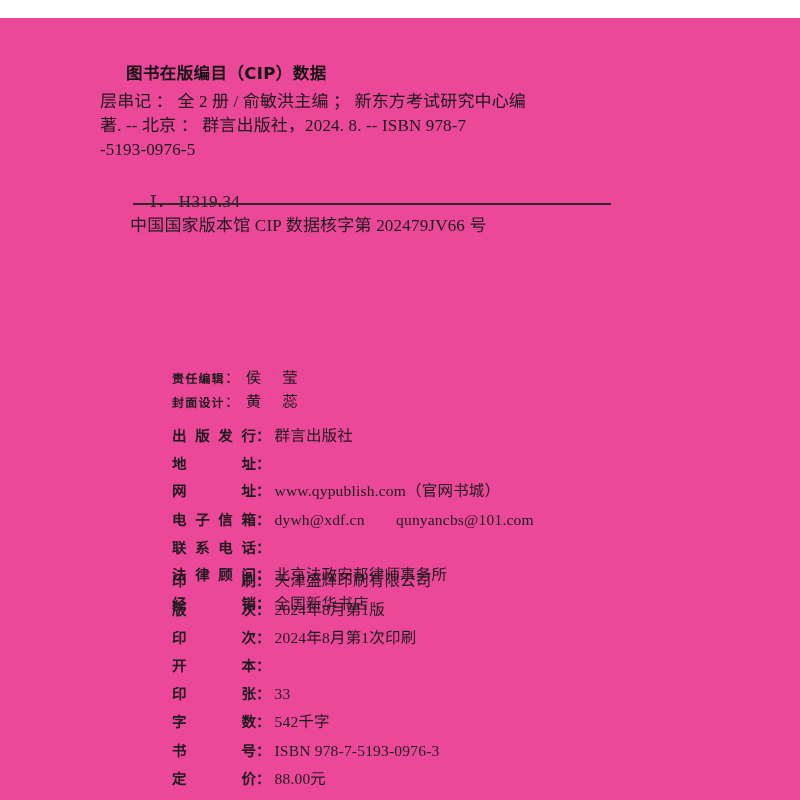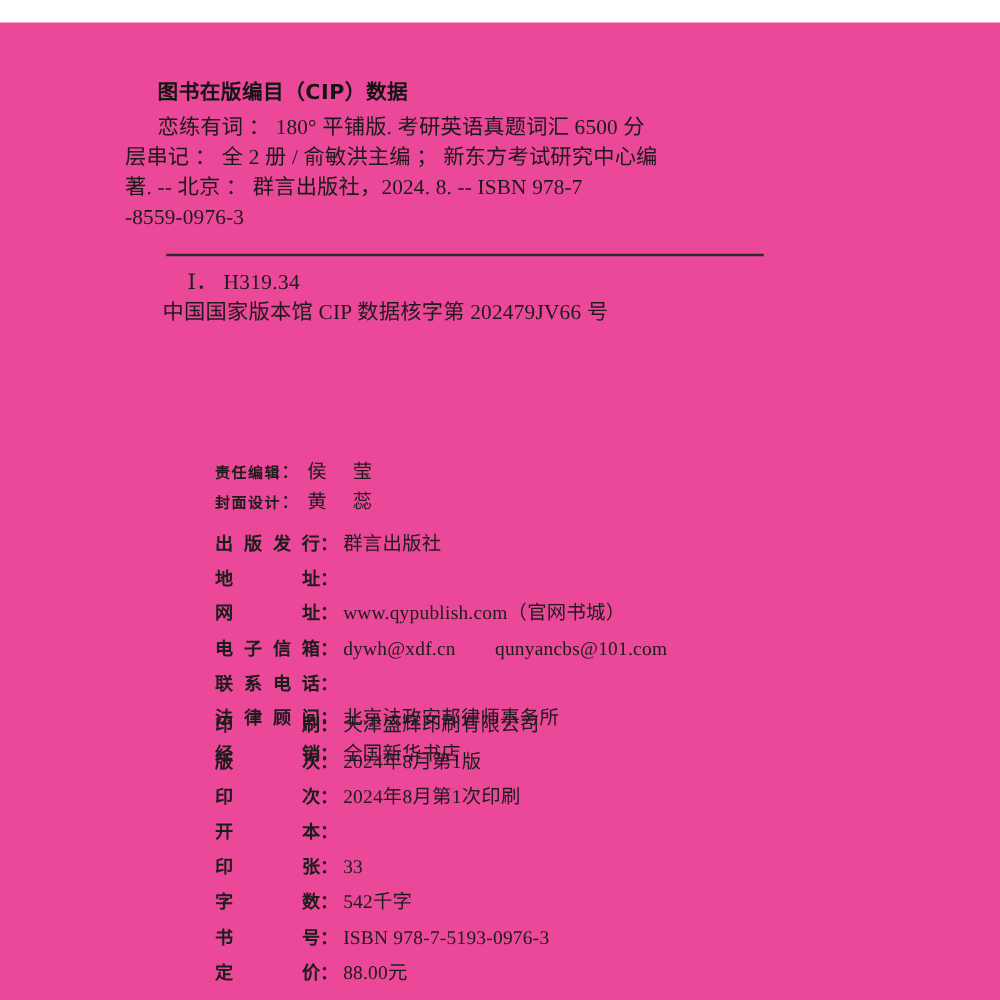--- a/index.html
+++ b/index.html
@@ -184,24 +184,23 @@
 </style>
 </head>
 <body>
 
 <div class="page">
 
   <div class="cip-block">
     <div class="cip-heading">图书在版编目（CIP）数据</div>
 
     <div class="cip-body">
-      <div class="ln indent">恋练有词 ： 180° 平铺版. 考研英语真题词汇 6500 分</div>
       <div class="ln">层串记 ： 全 2 册 / 俞敏洪主编 ； 新东方考试研究中心编</div>
       <div class="ln">著. -- 北京 ： 群言出版社，2024. 8. -- ISBN 978-7</div>
-      <div class="ln">-8559-0976-3</div>
+      <div class="ln">-5193-0976-5</div>
     </div>
 
     <div class="cip-class">Ⅰ． H319.34</div>
     <div class="cip-serial">中国国家版本馆 CIP 数据核字第 202479JV66 号</div>
 
     <div class="cip-rule"></div>
   </div>
 
   <div class="credits">
     <div class="row">

